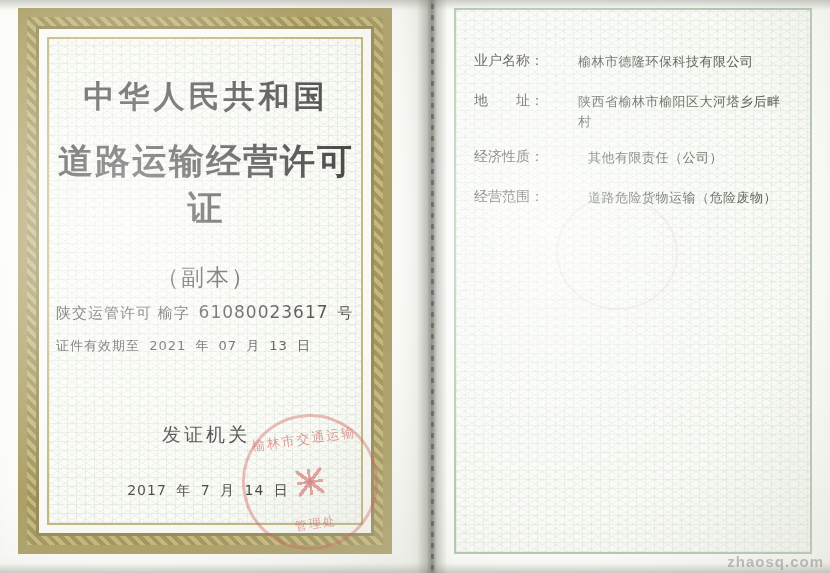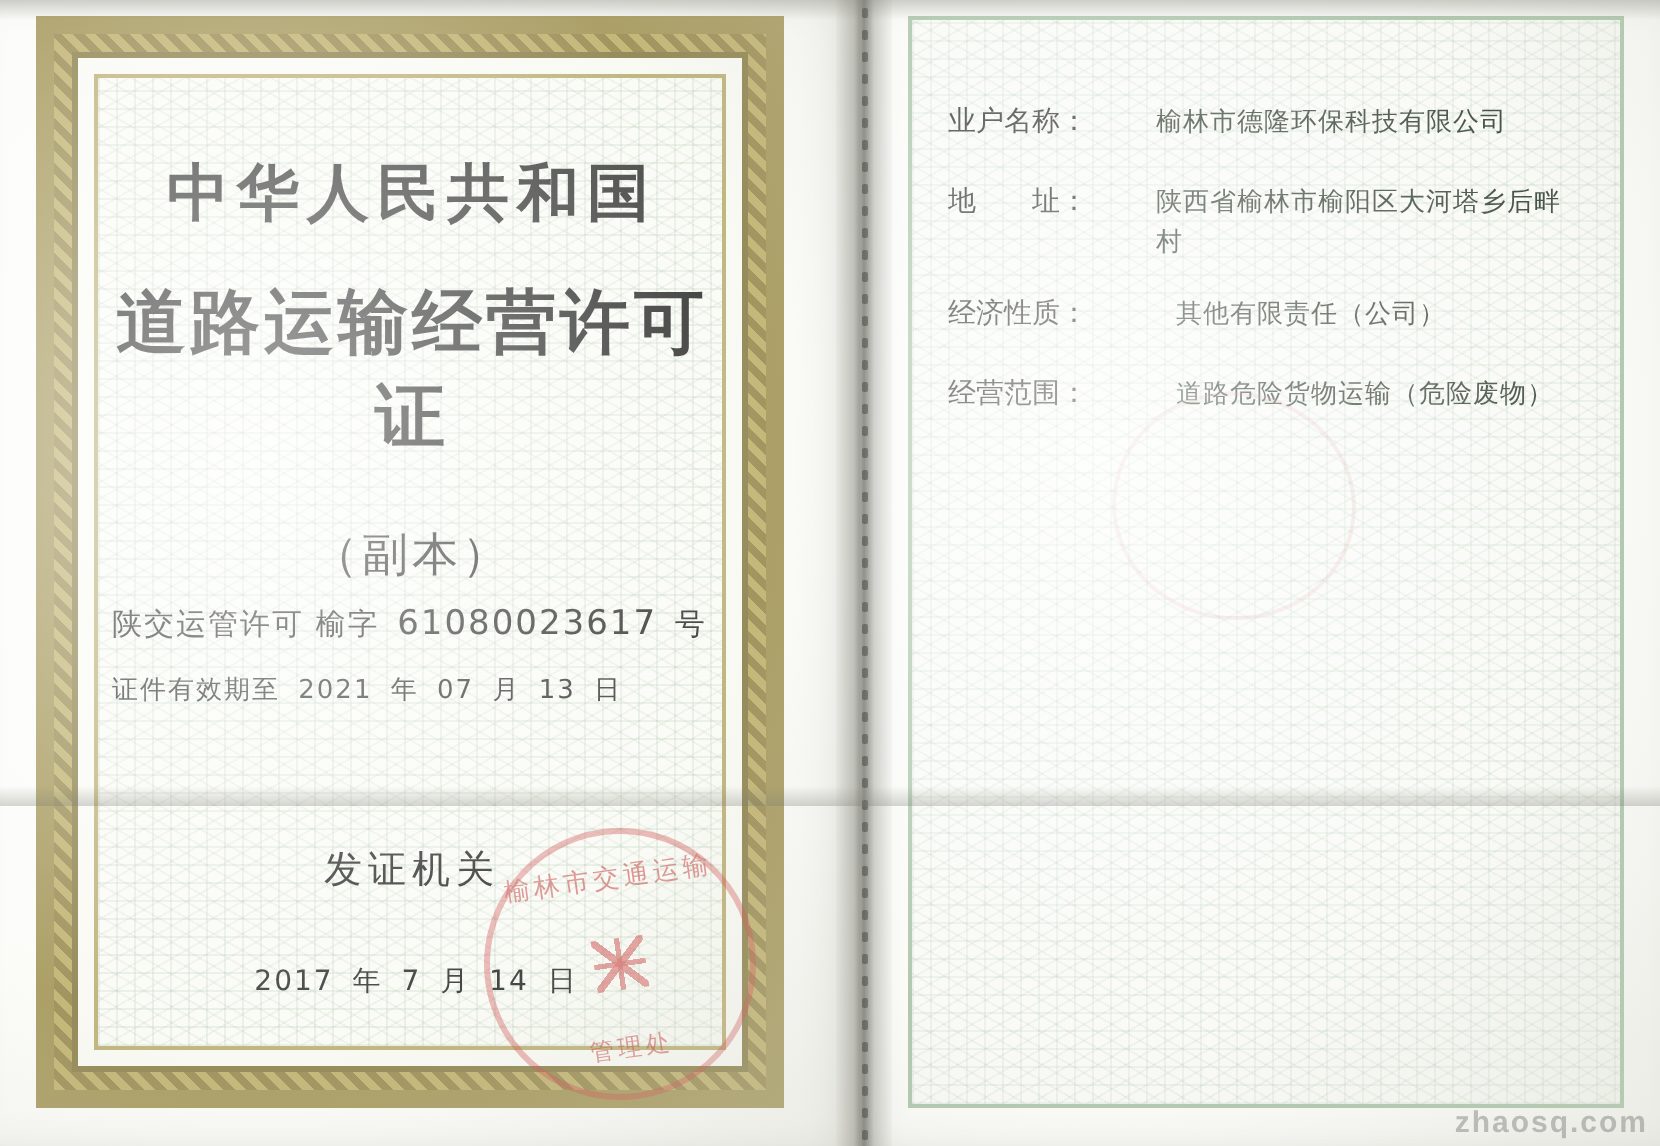--- a/index.html
+++ b/index.html
@@ -10,21 +10,21 @@
   body {
     width: 830px;
     height: 573px;
     overflow: hidden;
     font-family: "DejaVu Sans", sans-serif;
   }
 
   #doc {
     position: relative;
     width: 830px;
-    height: 403px;
+    height: 573px;
     background: #f2f2ee;
   }
 
   
   .page {
     position: absolute;
     top: 0;
     height: 573px;
     background: #fdfdfb;
   }

